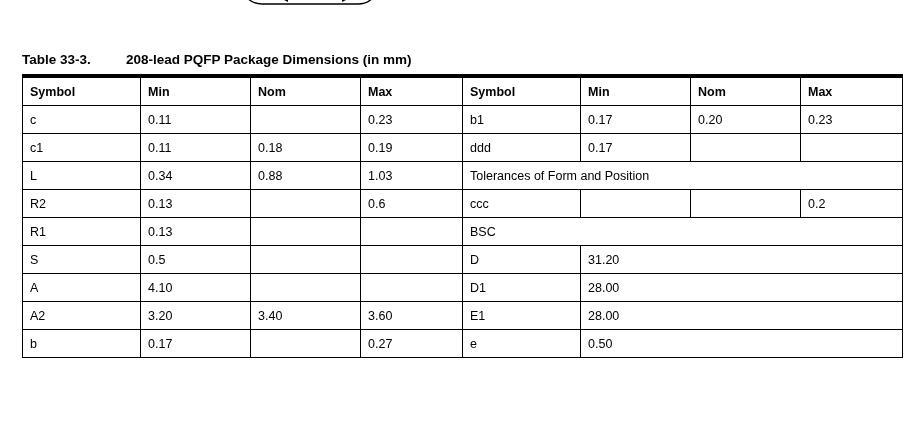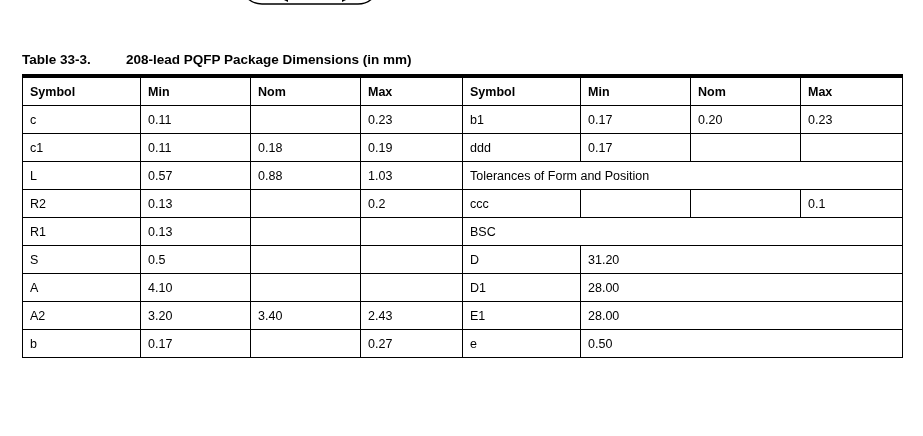--- a/index.html
+++ b/index.html
@@ -148,34 +148,34 @@
             <td>0.11</td>
             <td>0.18</td>
             <td>0.19</td>
             <td>ddd</td>
             <td>0.17</td>
             <td></td>
             <td></td>
           </tr>
           <tr>
             <td>L</td>
-            <td>0.57</td>
+            <td>0.34</td>
             <td>0.88</td>
             <td>1.03</td>
             <td colspan="4" class="span-center bold">Tolerances of Form and Position</td>
           </tr>
           <tr>
             <td>R2</td>
             <td>0.13</td>
             <td></td>
+            <td>0.6</td>
+            <td>ccc</td>
+            <td></td>
+            <td></td>
             <td>0.2</td>
-            <td>ccc</td>
-            <td></td>
-            <td></td>
-            <td>0.1</td>
           </tr>
           <tr>
             <td>R1</td>
             <td>0.13</td>
             <td></td>
             <td></td>
             <td colspan="4" class="span-center bold">BSC</td>
           </tr>
           <tr>
             <td>S</td>
@@ -190,21 +190,21 @@
             <td>4.10</td>
             <td></td>
             <td></td>
             <td>D1</td>
             <td colspan="3" class="span-center">28.00</td>
           </tr>
           <tr>
             <td>A2</td>
             <td>3.20</td>
             <td>3.40</td>
-            <td>2.43</td>
+            <td>3.60</td>
             <td>E1</td>
             <td colspan="3" class="span-center">28.00</td>
           </tr>
           <tr>
             <td>b</td>
             <td>0.17</td>
             <td></td>
             <td>0.27</td>
             <td>e</td>
             <td colspan="3" class="span-center">0.50</td>

